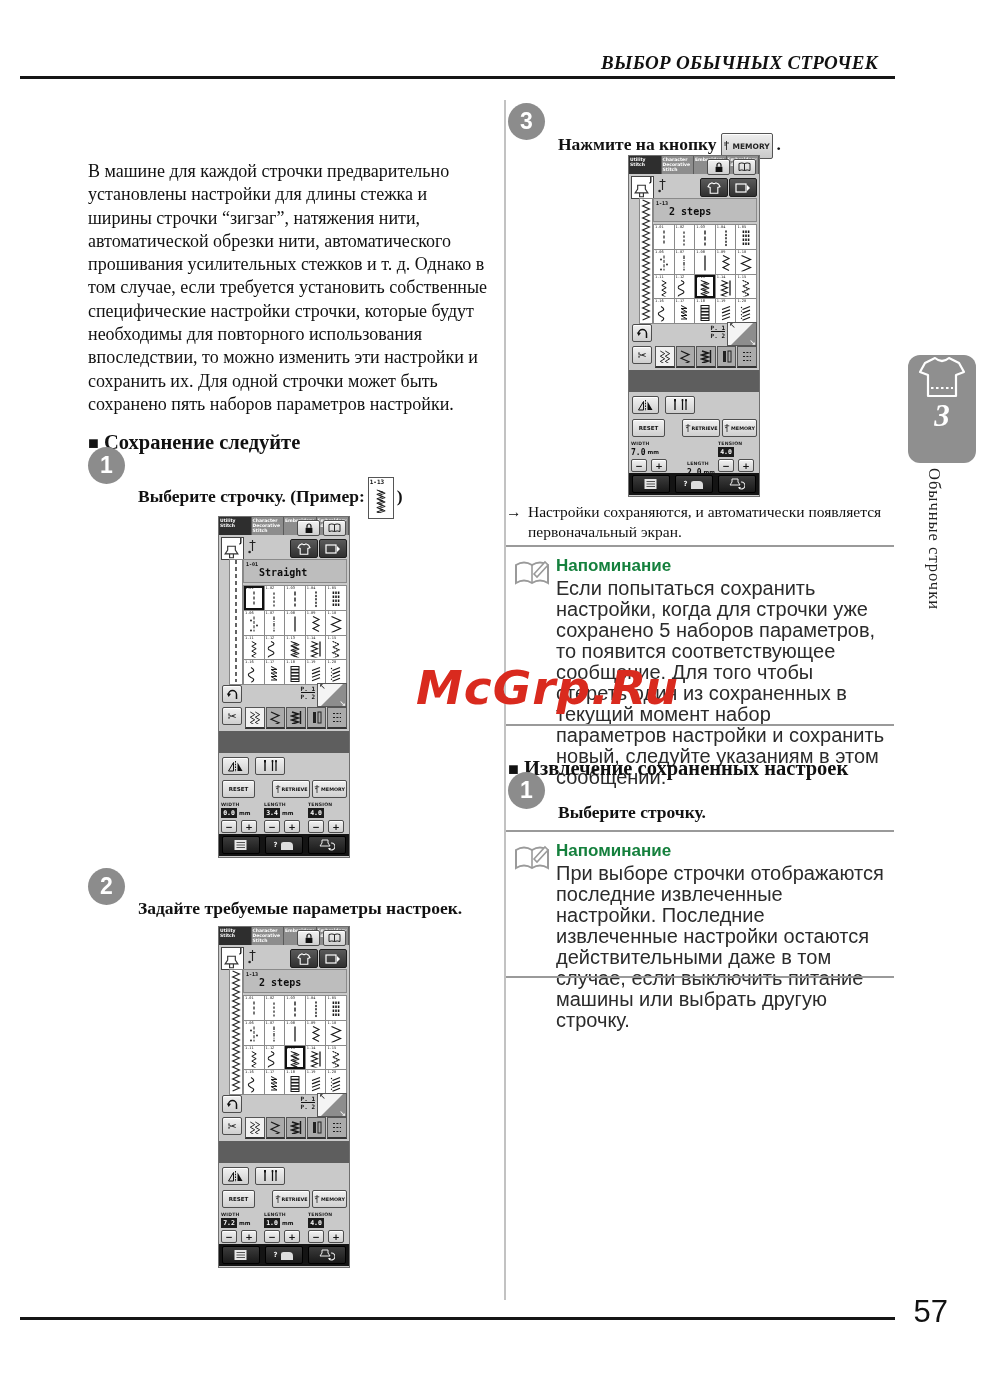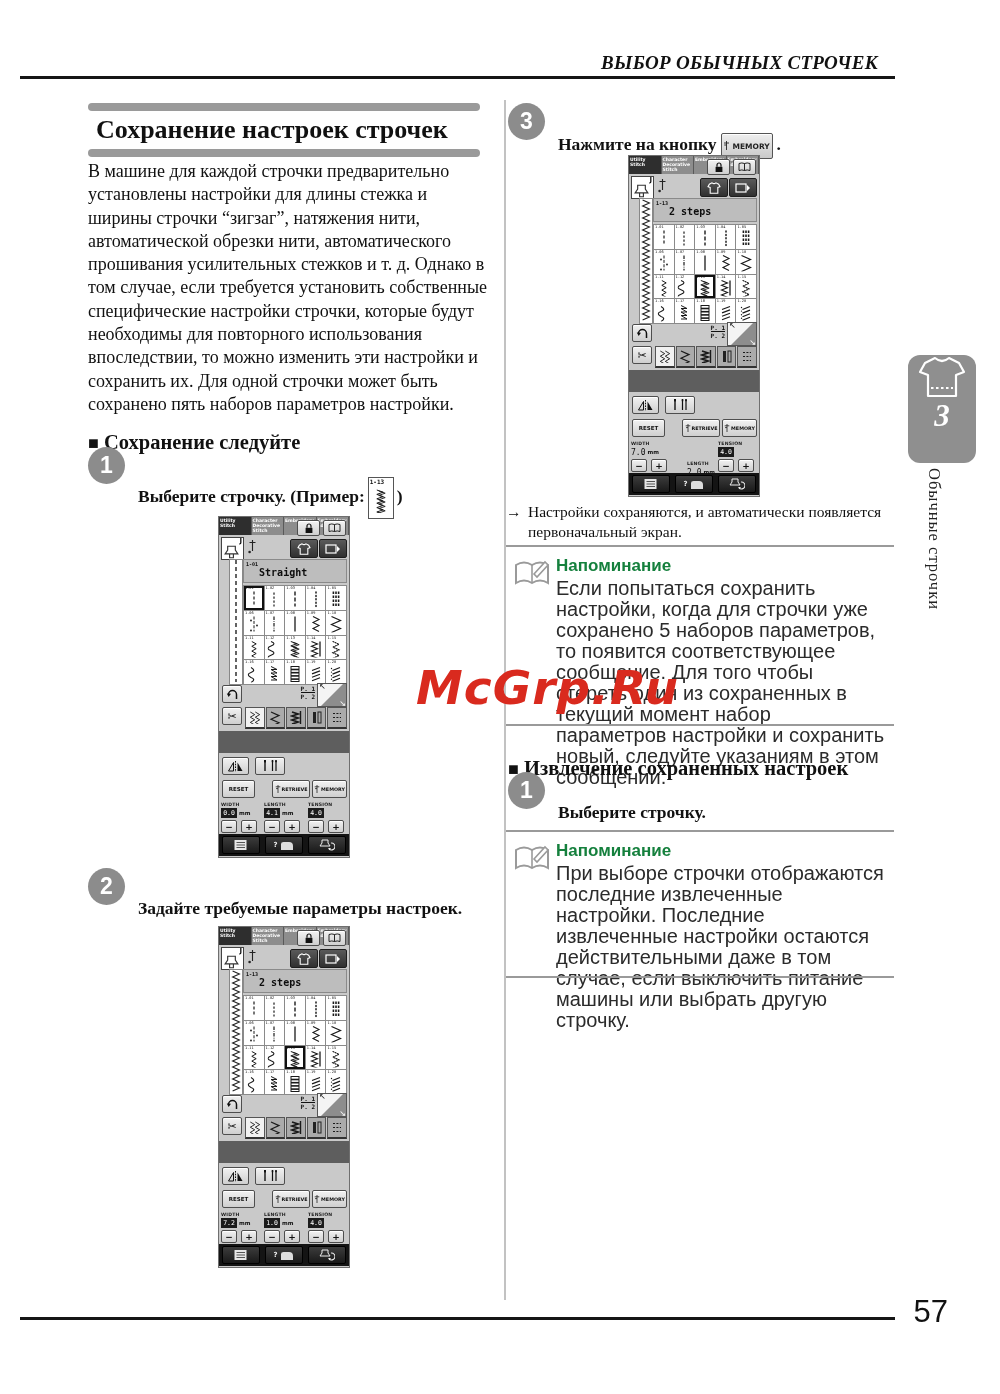--- a/index.html
+++ b/index.html
@@ -105,45 +105,40 @@
   .pbtn.book{right:3px;}
   .mirror{position:absolute;left:3px;top:240px;width:27px;height:18px;}
   .needlesel{position:absolute;left:36px;top:240px;width:30px;height:18px;}
   .reset{position:absolute;left:3px;top:263px;width:33px;height:18px;font-size:5.5px;font-weight:bold;}
   .retrv{position:absolute;left:53px;top:263px;width:38px;height:18px;font-size:4.8px;font-weight:bold;gap:1px;}
   .mem{position:absolute;right:2px;top:263px;width:35px;height:18px;font-size:4.8px;font-weight:bold;gap:1px;}
   .setcol{position:absolute;top:285px;width:40px;}
   .setlbl{font-size:4.6px;font-weight:bold;color:#1c1c1c;letter-spacing:.2px;}
   .setval{display:flex;align-items:center;gap:2px;height:10px;margin:1px 0 2px;}
   .vbox{background:#1b1b1b;color:#fff;font-size:6.5px;font-family:"DejaVu Sans Mono",monospace;
-        font-weight:normal;padding:1px 2px;min-width:12px;text-align:center;}
+        font-weight:bold;padding:1px 2px;min-width:12px;text-align:center;}
   .vbox.lit{background:transparent;color:#0d0d0d;font-size:8px;padding:0;}
   .unit{font-size:5.5px;font-weight:bold;}
   .pmrow{display:flex;gap:4px;}
   .pm{width:16px;height:13px;font-size:9px;font-weight:bold;}
   .botbar{position:absolute;left:0;top:317px;right:0;height:22px;background:#141414;
         display:flex;justify-content:space-around;align-items:center;}
   .bbtn{width:36px;height:16px;display:flex;align-items:center;justify-content:center;gap:1px;
         background:linear-gradient(#3c3c3c,#191919);border:1px solid #000;border-radius:2px;
         color:#eee;font-size:7px;font-weight:bold;}
 </style>
 </head>
 <body>
 
 <div class="page">
 
   <div class="running-head">ВЫБОР ОБЫЧНЫХ СТРОЧЕК</div>
   <div class="rule top-rule"></div>
   <div class="col-divider"></div>
 
-  <div class="title-box">
-    <div class="gbar"></div>
-    <h1>Сохранение настроек строчек</h1>
-    <div class="gbar"></div>
-  </div>
 
   <p class="intro">В машине для каждой строчки предварительно установлены настройки для длины стежка и ширины строчки “зигзаг”, натяжения нити, автоматической обрезки нити, автоматического прошивания усилительных стежков и т. д. Однако в том случае, если требуется установить собственные специфические настройки строчки, которые будут необходимы для повторного использования впоследствии, то можно изменить эти настройки и сохранить их. Для одной строчки может быть сохранено пять наборов параметров настройки.</p>
 
   <h2 class="sec-head sec1"><span class="blt">■</span> <span>Сохранение следуйте</span></h2>
 
   <div class="step step1">
     <div class="stepnum">1</div>
     <div class="steptext"><span>Выберите строчку. (Пример:</span><span class="ex-stitch"><span class="cid">1-13</span><span id="ex-svg"><svg width="14" height="24" viewBox="0 0 14 24">
               <path d="M2.8 1 L9.2 3.2 L2.8 5.4 L9.2 7.6000000000000005 L2.8 9.8 L9.2 12 L2.8 14.2 L9.2 16.4 L2.8 18.599999999999998 L9.2 20.799999999999997 L2.8 22.999999999999996 L9.2 25.199999999999996" stroke="#1a1a1a" stroke-width="1" fill="none"></path>
               <path d="M4.8 2 L11.2 4.2 L4.8 6.4 L11.2 8.600000000000001 L4.8 10.8 L11.2 13 L4.8 15.2 L11.2 17.4 L4.8 19.599999999999998 L11.2 21.799999999999997 L4.8 23.999999999999996" stroke="#1a1a1a" stroke-width="0.9" fill="none"></path>
@@ -422,21 +417,21 @@
           <div class="unit">mm</div>
         </div>
         <div class="pmrow">
           <div class="pm btn3d">−</div>
           <div class="pm btn3d">+</div>
         </div>
       </div>
       <div class="setcol" style="left: 45px;">
         <div class="setlbl">LENGTH</div>
         <div class="setval">
-          <div class="vbox">4.1</div>
+          <div class="vbox">3.4</div>
           <div class="unit">mm</div>
         </div>
         <div class="pmrow">
           <div class="pm btn3d">−</div>
           <div class="pm btn3d">+</div>
         </div>
       </div>
       <div class="setcol" style="left: 89px;">
         <div class="setlbl">TENSION</div>
         <div class="setval">

